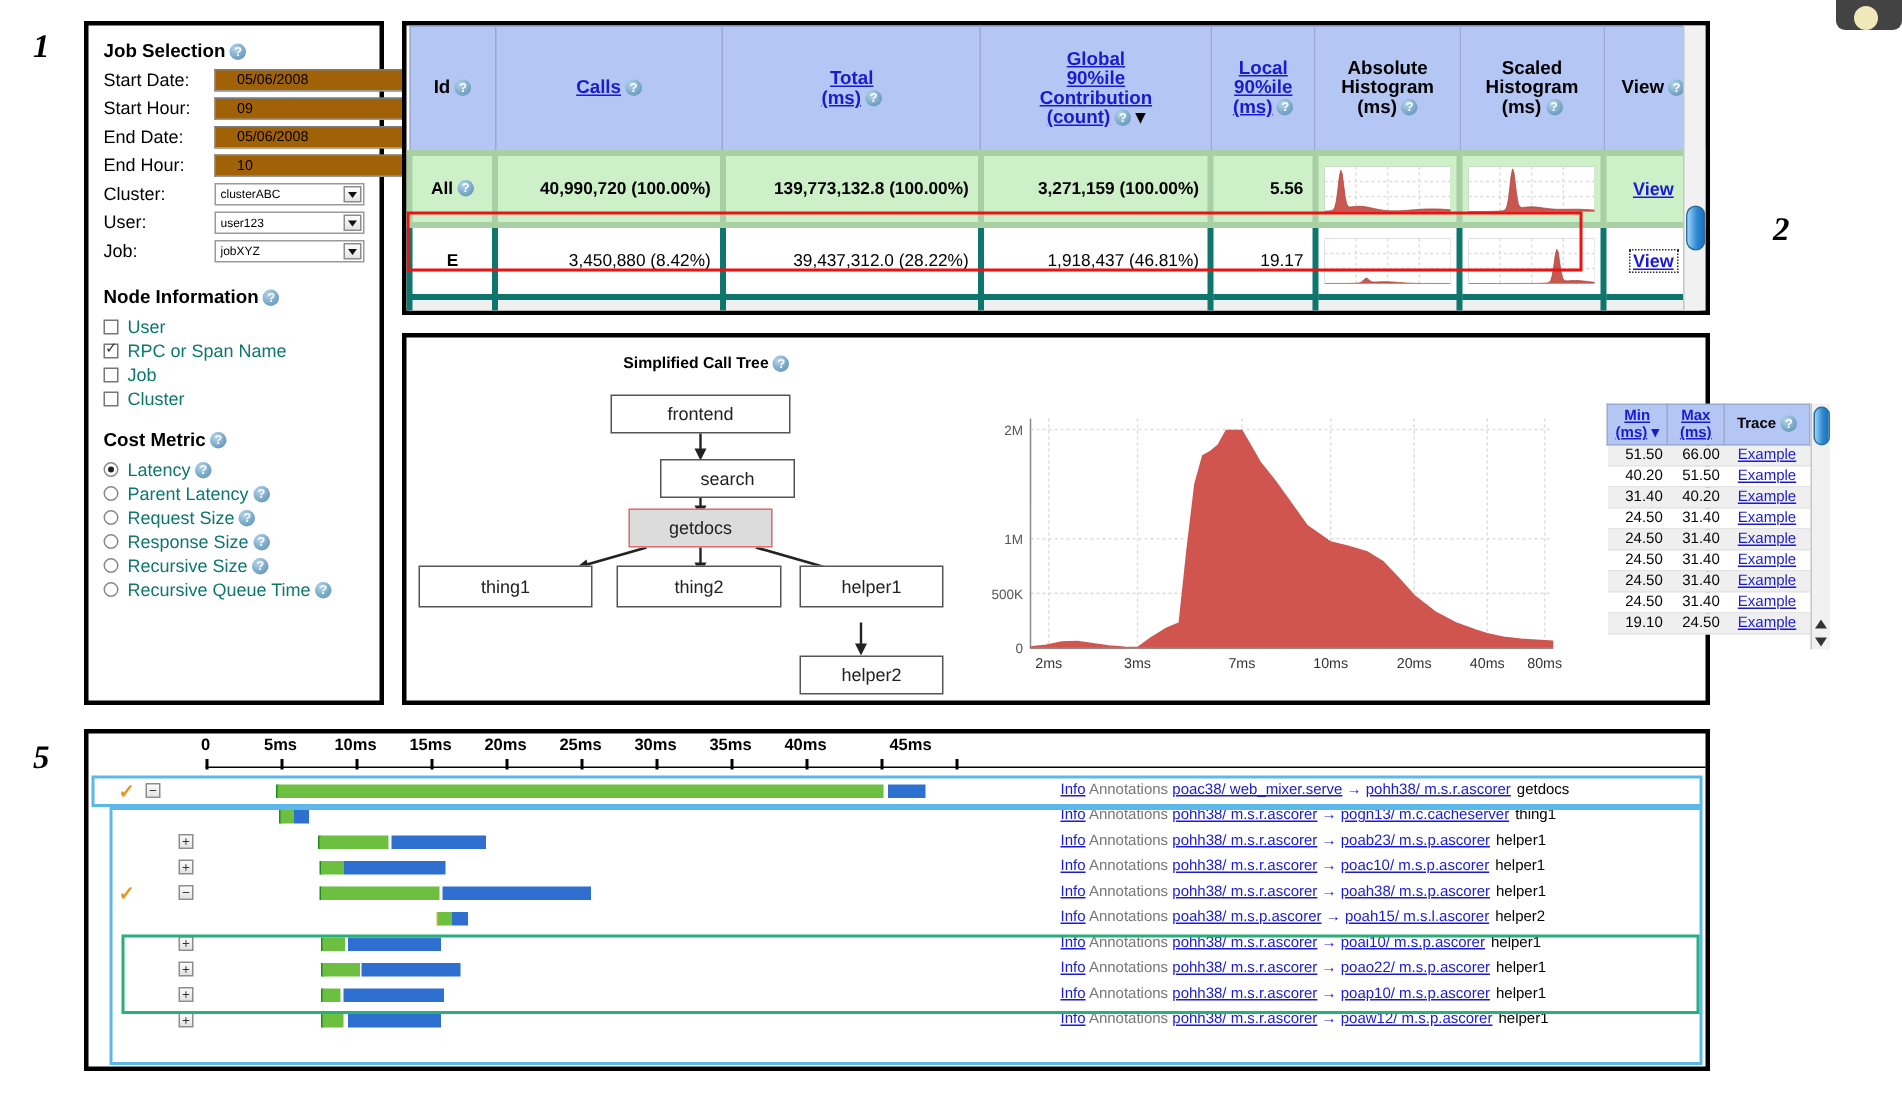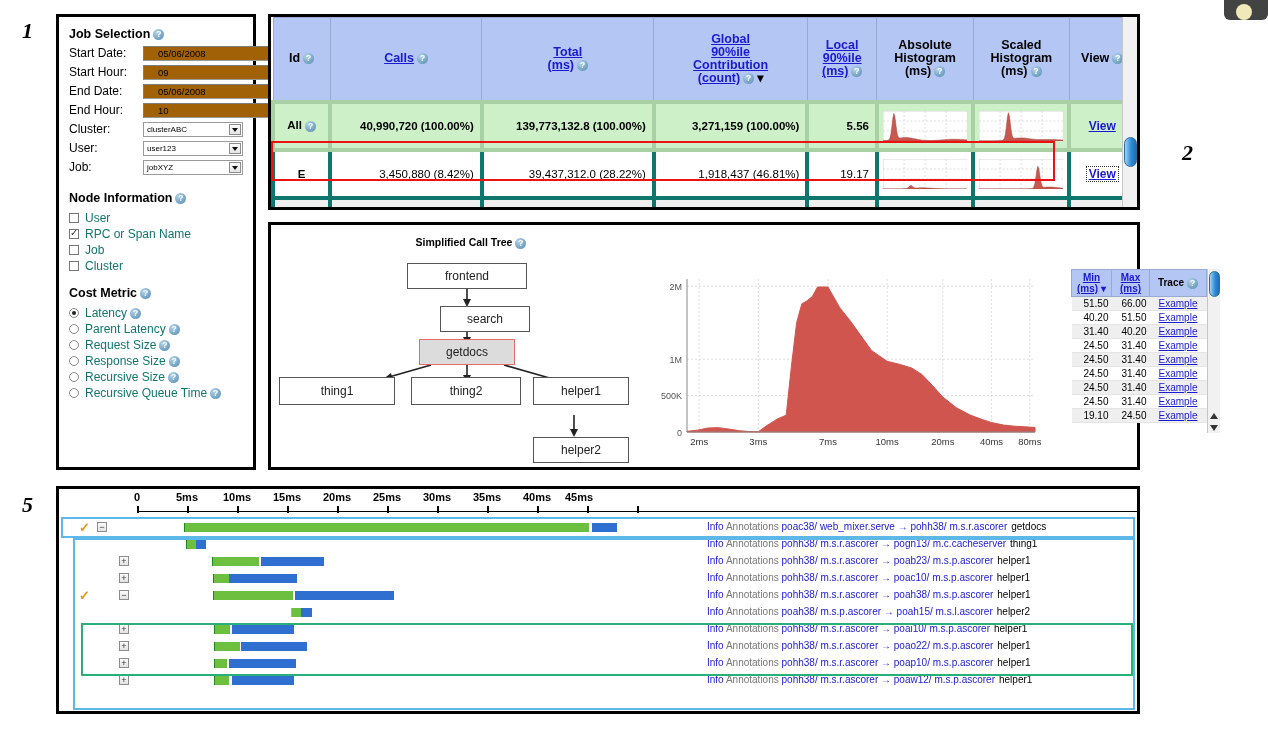--- a/index.html
+++ b/index.html
@@ -154,21 +154,21 @@
   .bar-tick.orange { background:#f0a04a; }
   .pm {
     position:absolute; width:10px; height:10px; top:3px;
     border:1px solid #8d8d8d; background:linear-gradient(#fbfbfb,#e3e3e3);
     font-size:9px; line-height:8px; text-align:center; color:#333;
   }
   .chk-mark { position:absolute; left:20px; top:1px; color:#e8961e; font-size:13px; font-weight:bold; }
   .ann {
     position:absolute; left:648px; top:2px; white-space:nowrap; font-size:10px; color:#000;
   }
-  .ann .a1 { color:#1a1ad0; cursor:pointer; }
+  .ann .a1 { color:#1a1ad0; text-decoration:underline; cursor:pointer; }
   .ann .lbl { color:#777; }
   .ann .arrow { color:#1a1ad0; }
   .ann .tail { color:#000; margin-left:4px; }
   .grp-blue { position:absolute; border:2px solid #5bb8e8; }
   .grp-green { position:absolute; border:2px solid #27b07a; }
 
   
   #topright {
     position:absolute; right:0; top:-26px; width:44px; height:46px;
     background:#434343; border-radius:6px;
@@ -576,21 +576,21 @@
       <div class="tick-label" style="left:278px;">20ms</div>
       <div class="tk" style="left:278px;"></div>
       <div class="tick-label" style="left:328px;">25ms</div>
       <div class="tk" style="left:328px;"></div>
       <div class="tick-label" style="left:378px;">30ms</div>
       <div class="tk" style="left:378px;"></div>
       <div class="tick-label" style="left:428px;">35ms</div>
       <div class="tk" style="left:428px;"></div>
       <div class="tick-label" style="left:478px;">40ms</div>
       <div class="tk" style="left:478px;"></div>
-      <div class="tick-label" style="left:520px;">45ms</div>
+      <div class="tick-label" style="left:548px;">45ms</div>
       <div class="tk" style="left:528px;"></div>
       <div class="tk" style="left:578px;"></div>
     </div>
   <div id="timelineRows" style="position:relative;">
       <div class="trow">
         <span class="chk-mark">✓</span>
         <span class="pm" style="left:38px;">−</span>
         <span class="bar-tick" style="left:125px;"></span>
         <span class="bar-green" style="left:126px;width:404px;"></span>
         <span class="bar-blue" style="left:533px;width:25px;"></span>

